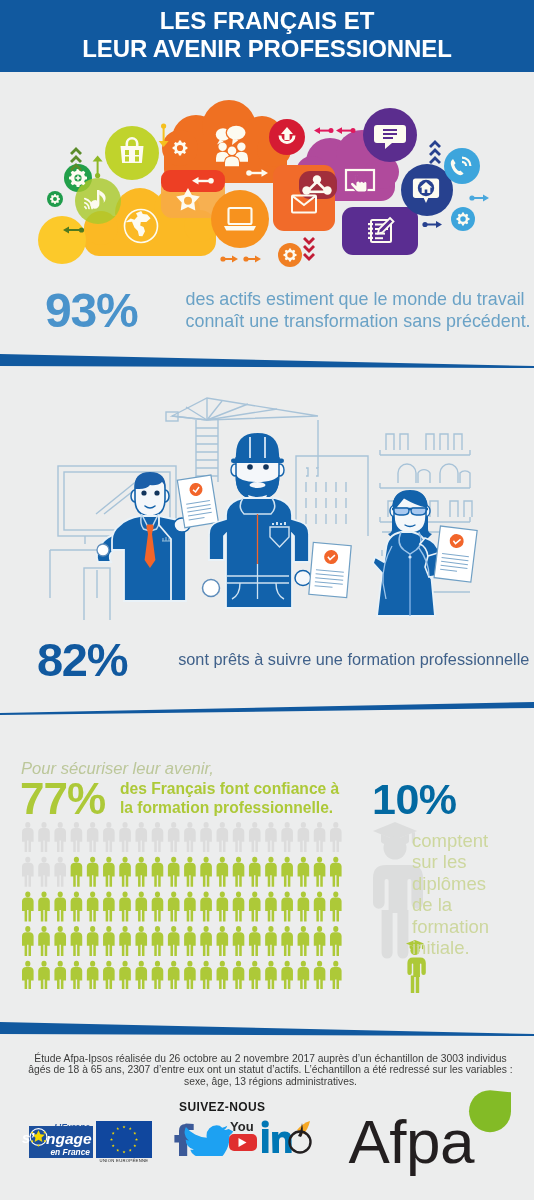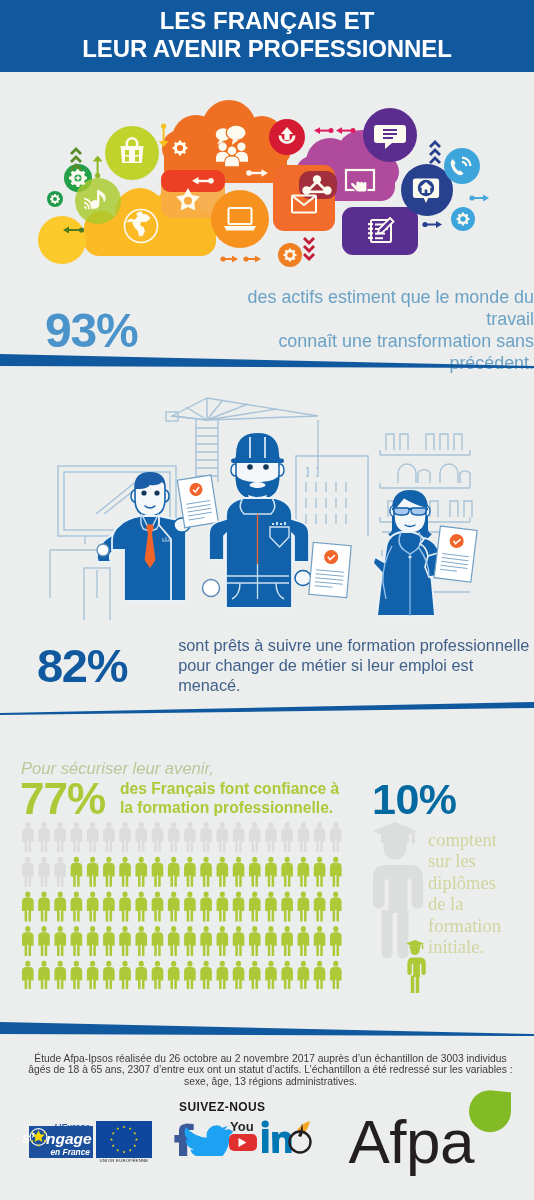--- a/index.html
+++ b/index.html
@@ -307,21 +307,21 @@
         <rect x="425" y="123.5" width="13" height="2"></rect>
         <path d="M442 124.5 l-6 -3.4 v6.8 z"></path>
         <circle cx="425" cy="124.5" r="2.6"></circle>
       </g>
     </g>
   </svg>
   </div>
 
   <div class="stat s1" style="left:45px;top:287px;">
     <div class="num">93%</div>
-    <div class="txt" style="margin-left:22px;text-align:right;">
+    <div class="txt" style="margin-left:8px;">
       <div>des actifs estiment que le monde du travail</div>
       <div>connaît une transformation sans précédent.</div>
     </div>
   </div>
 
   <div class="divider" style="top:352px;">
     <svg width="534" height="22" viewBox="0 0 534 22">
         <polygon points="0,2 534,14 534,16 0,14" fill="#11599f"></polygon>
       </svg>
   </div>
@@ -490,21 +490,20 @@
             <path d="M442 175 h27 M442 179 h27 M442 183 h27 M442 187 h27 M442 191 h17"></path>
           </g>
     </g>
   </svg>
   </div>
 
   <div class="stat s2" style="left:37px;top:636px;">
     <div class="num">82%</div>
     <div class="txt" style="margin-left:11px;">
       <div>sont prêts à suivre une formation professionnelle</div>
-      <div>pour changer de métier si leur emploi est menacé.</div>
     </div>
   </div>
 
   <div class="divider" style="top:700px;">
     <svg width="534" height="22" viewBox="0 0 534 22">
         <polygon points="0,13 534,2 534,8 0,15" fill="#11599f"></polygon>
       </svg>
   </div>
 
   <div class="sec3">
@@ -833,21 +832,21 @@
         <g fill="#adc938">
           <path d="M55 122 l9 3.6 -9 3.6 -9 -3.6 z"></path>
           <path d="M49.6 127 v2.8 q0 1.6 5.4 1.6 t5.4 -1.6 v-2.8 l-5.4 2.4 z"></path>
           <path d="M63.3 126.5 v4 a.7 .7 0 0 1 -1.4 0 v-4 z"></path>
           <circle cx="55" cy="132.5" r="4.6"></circle>
           <path d="M49.8 139.5 h10.4 q5.6 0 5.6 5.6 v9.6 a2.2 2.2 0 0 1 -4.4 0 v-8.4 a.72 .72 0 0 0 -1.44 0 v12.8 h-6.72 v-12.8 a.72 .72 0 0 0 -1.44 0 v8.4 a2.2 2.2 0 0 1 -4.4 0 v-9.6 q0 -5.6 5.6 -5.6 z"></path>
           <path d="M50.8 157.6 h3.44 v16.8 a1.72 1.72 0 0 1 -3.44 0 z M55.76 157.6 h3.44 v16.8 a1.72 1.72 0 0 1 -3.44 0 z"></path>
         </g>
       </svg>
     </div>
-    <div class="g-txt2" style="left:428px;top:104px;font-family:Liberation Serif, serif;">
+    <div class="g-txt2" style="left:412px;top:104px;">
         <div>comptent</div>
         <div>sur les</div>
         <div>diplômes</div>
         <div>de la</div>
         <div>formation</div>
         <div>initiale.</div>
       </div>
   </div>
 
   <div class="divider" style="top:1020px;">

